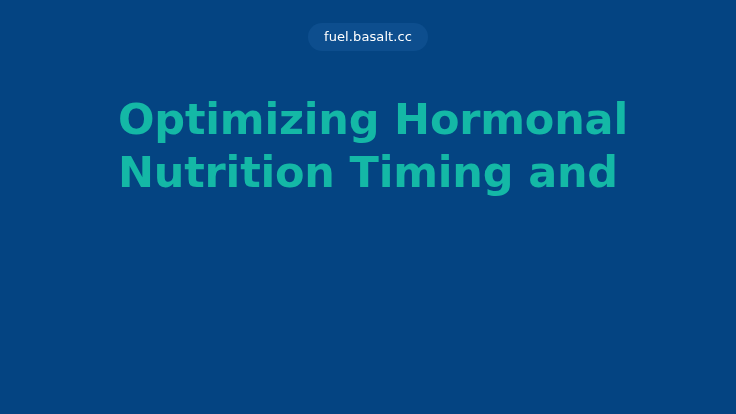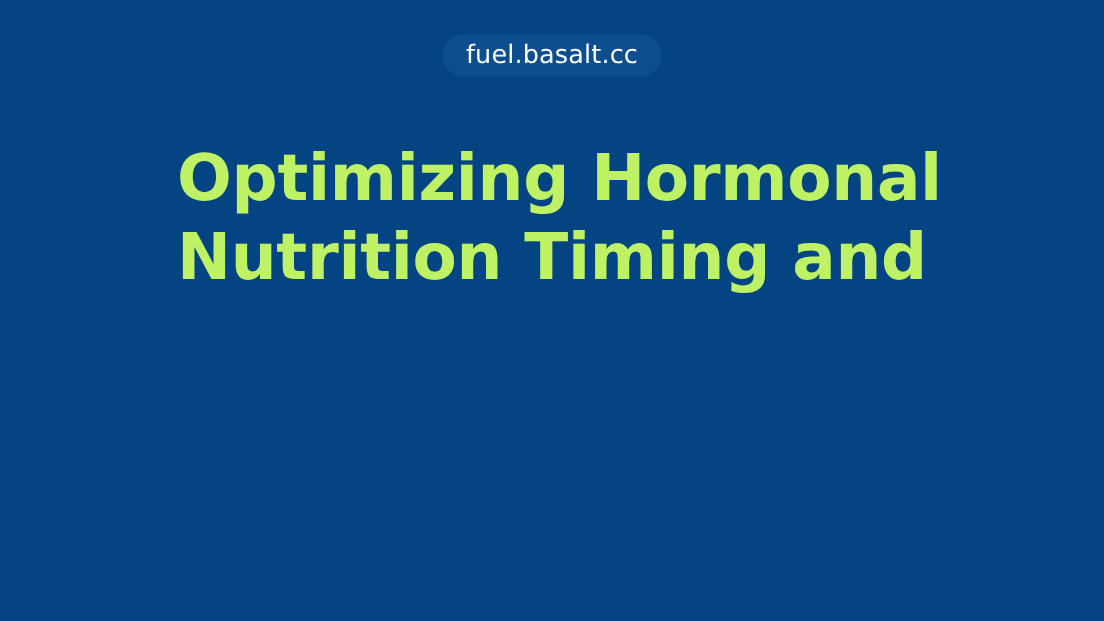--- a/index.html
+++ b/index.html
@@ -35,39 +35,39 @@
 
   .site-badge {
     display: inline-flex;
     align-items: center;
     justify-content: center;
     height: 28px;
     padding: 0 16px;
     border-radius: 14px;
     background: #0d4e8e;
     color: #ffffff;
-    font-size: 17px;
+    font-size: 13px;
     font-weight: 400;
     letter-spacing: 0.1px;
     line-height: 28px;
     white-space: nowrap;
   }
 
   
   .headline-wrap {
     width: 100%;
     display: flex;
     justify-content: center;
     margin-top: 42px;
   }
 
   .headline {
     width: 500px;
     text-align: center;
-    color: #bef264;
+    color: #14b8a6;
     font-size: 43px;
     font-weight: bold;
     line-height: 53px;
     letter-spacing: -0.2px;
     margin: 0;
   }
 
   .headline .line {
     display: block;
     white-space: nowrap;

